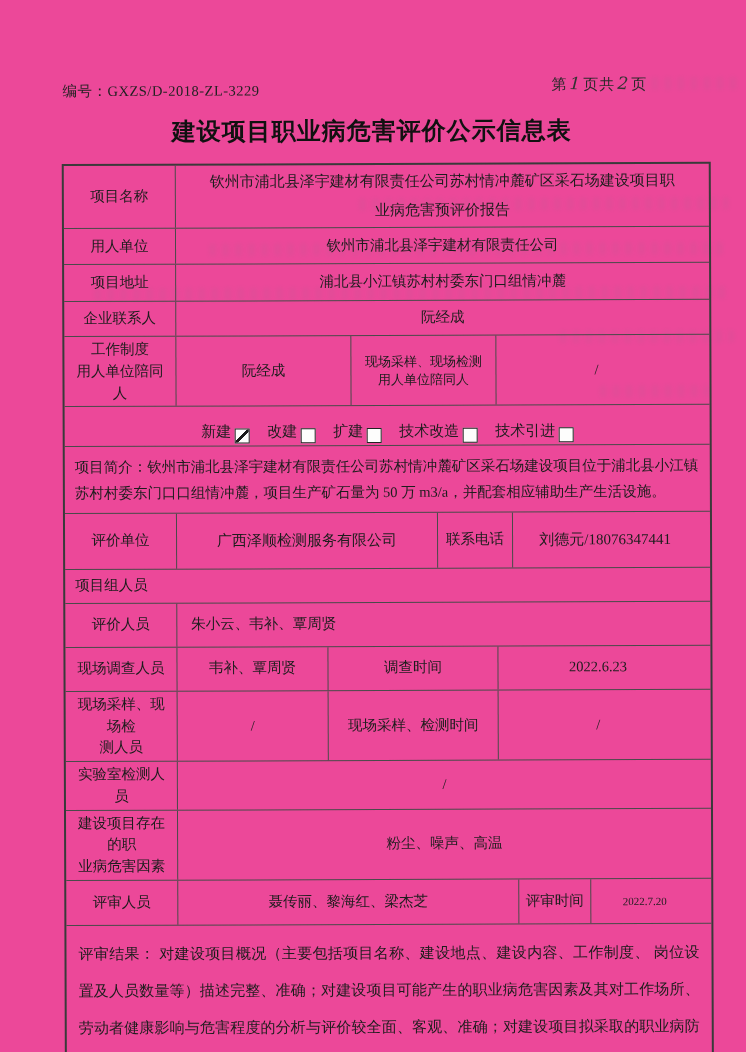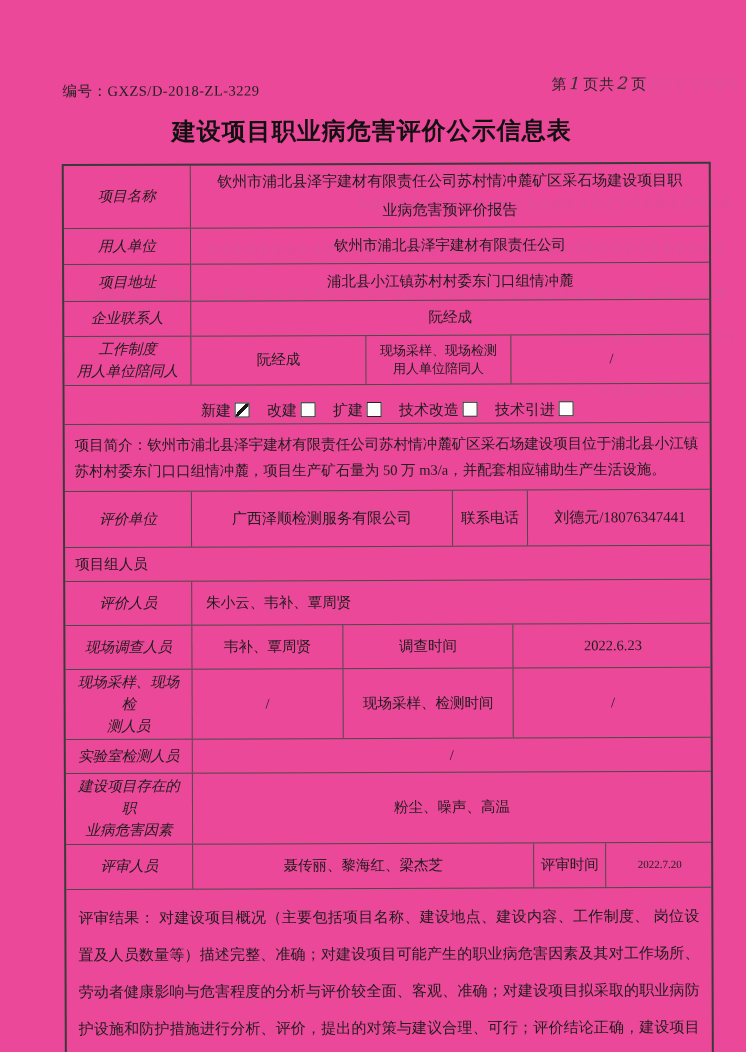--- a/index.html
+++ b/index.html
@@ -51,21 +51,21 @@
   .row:last-child{border-bottom:none;}
   .cell{
     box-sizing:border-box;
     border-right:1px solid #4a4a4a;
     display:flex;align-items:center;justify-content:center;
     text-align:center;
     font-size:14.5px;line-height:1.5;
     padding:2px 6px;color:#1d1d1d;
   }
   .cell:last-child{border-right:none;}
-  .c-label{width:127px;flex:none;font-style:italic;}
+  .c-label{width:112px;flex:none;}
   .c-value{flex:1;}
   .preline{white-space:pre-line;}
   .left{justify-content:flex-start;text-align:left;}
   .r1{min-height:59px;} .r1 .c-value{font-size:15px;line-height:29px;}
   .r2{min-height:36px;} .r3{min-height:37px;} .r4{min-height:35px;}
   .r5{min-height:42px;}
   .r5 .c2{width:175px;flex:none;}
   .r5 .c3{width:145px;flex:none;font-size:13px;line-height:1.35;}
   .r5 .c4{width:200px;flex:none;}
   .r6{min-height:35px;}
@@ -86,21 +86,21 @@
   .r14{min-height:45px;}
   .r15{min-height:45px;}
   .r15 .c2{width:341px;flex:none;}
   .r15 .c3{width:72px;flex:none;}
   .r15 .c4{width:107px;flex:none;font-size:11px;}
   .r16{min-height:155px;}
   .r16 .c-full{align-items:flex-start;padding:10px 12px 8px 12px;
     line-height:37px;font-size:15px;text-align:justify;}
   
   .nature-opts{display:flex;justify-content:center;gap:18px;width:100%;}
-  .opt{display:inline-flex;align-items:center;gap:3px;font-size:15px;margin-top:12px;}
+  .opt{display:inline-flex;align-items:flex-end;gap:3px;font-size:15px;margin-top:12px;}
   .cbox{
     width:13px;height:13px;flex:none;
     border:1.5px solid #222;display:inline-block;
     position:relative;top:0px;background:#fdfdfc;
   }
   .cbox.checked{
     background:
       linear-gradient(135deg, transparent 42%, #1a1a1a 42%, #1a1a1a 58%, transparent 58%),
       #fdfdfc;
   }

